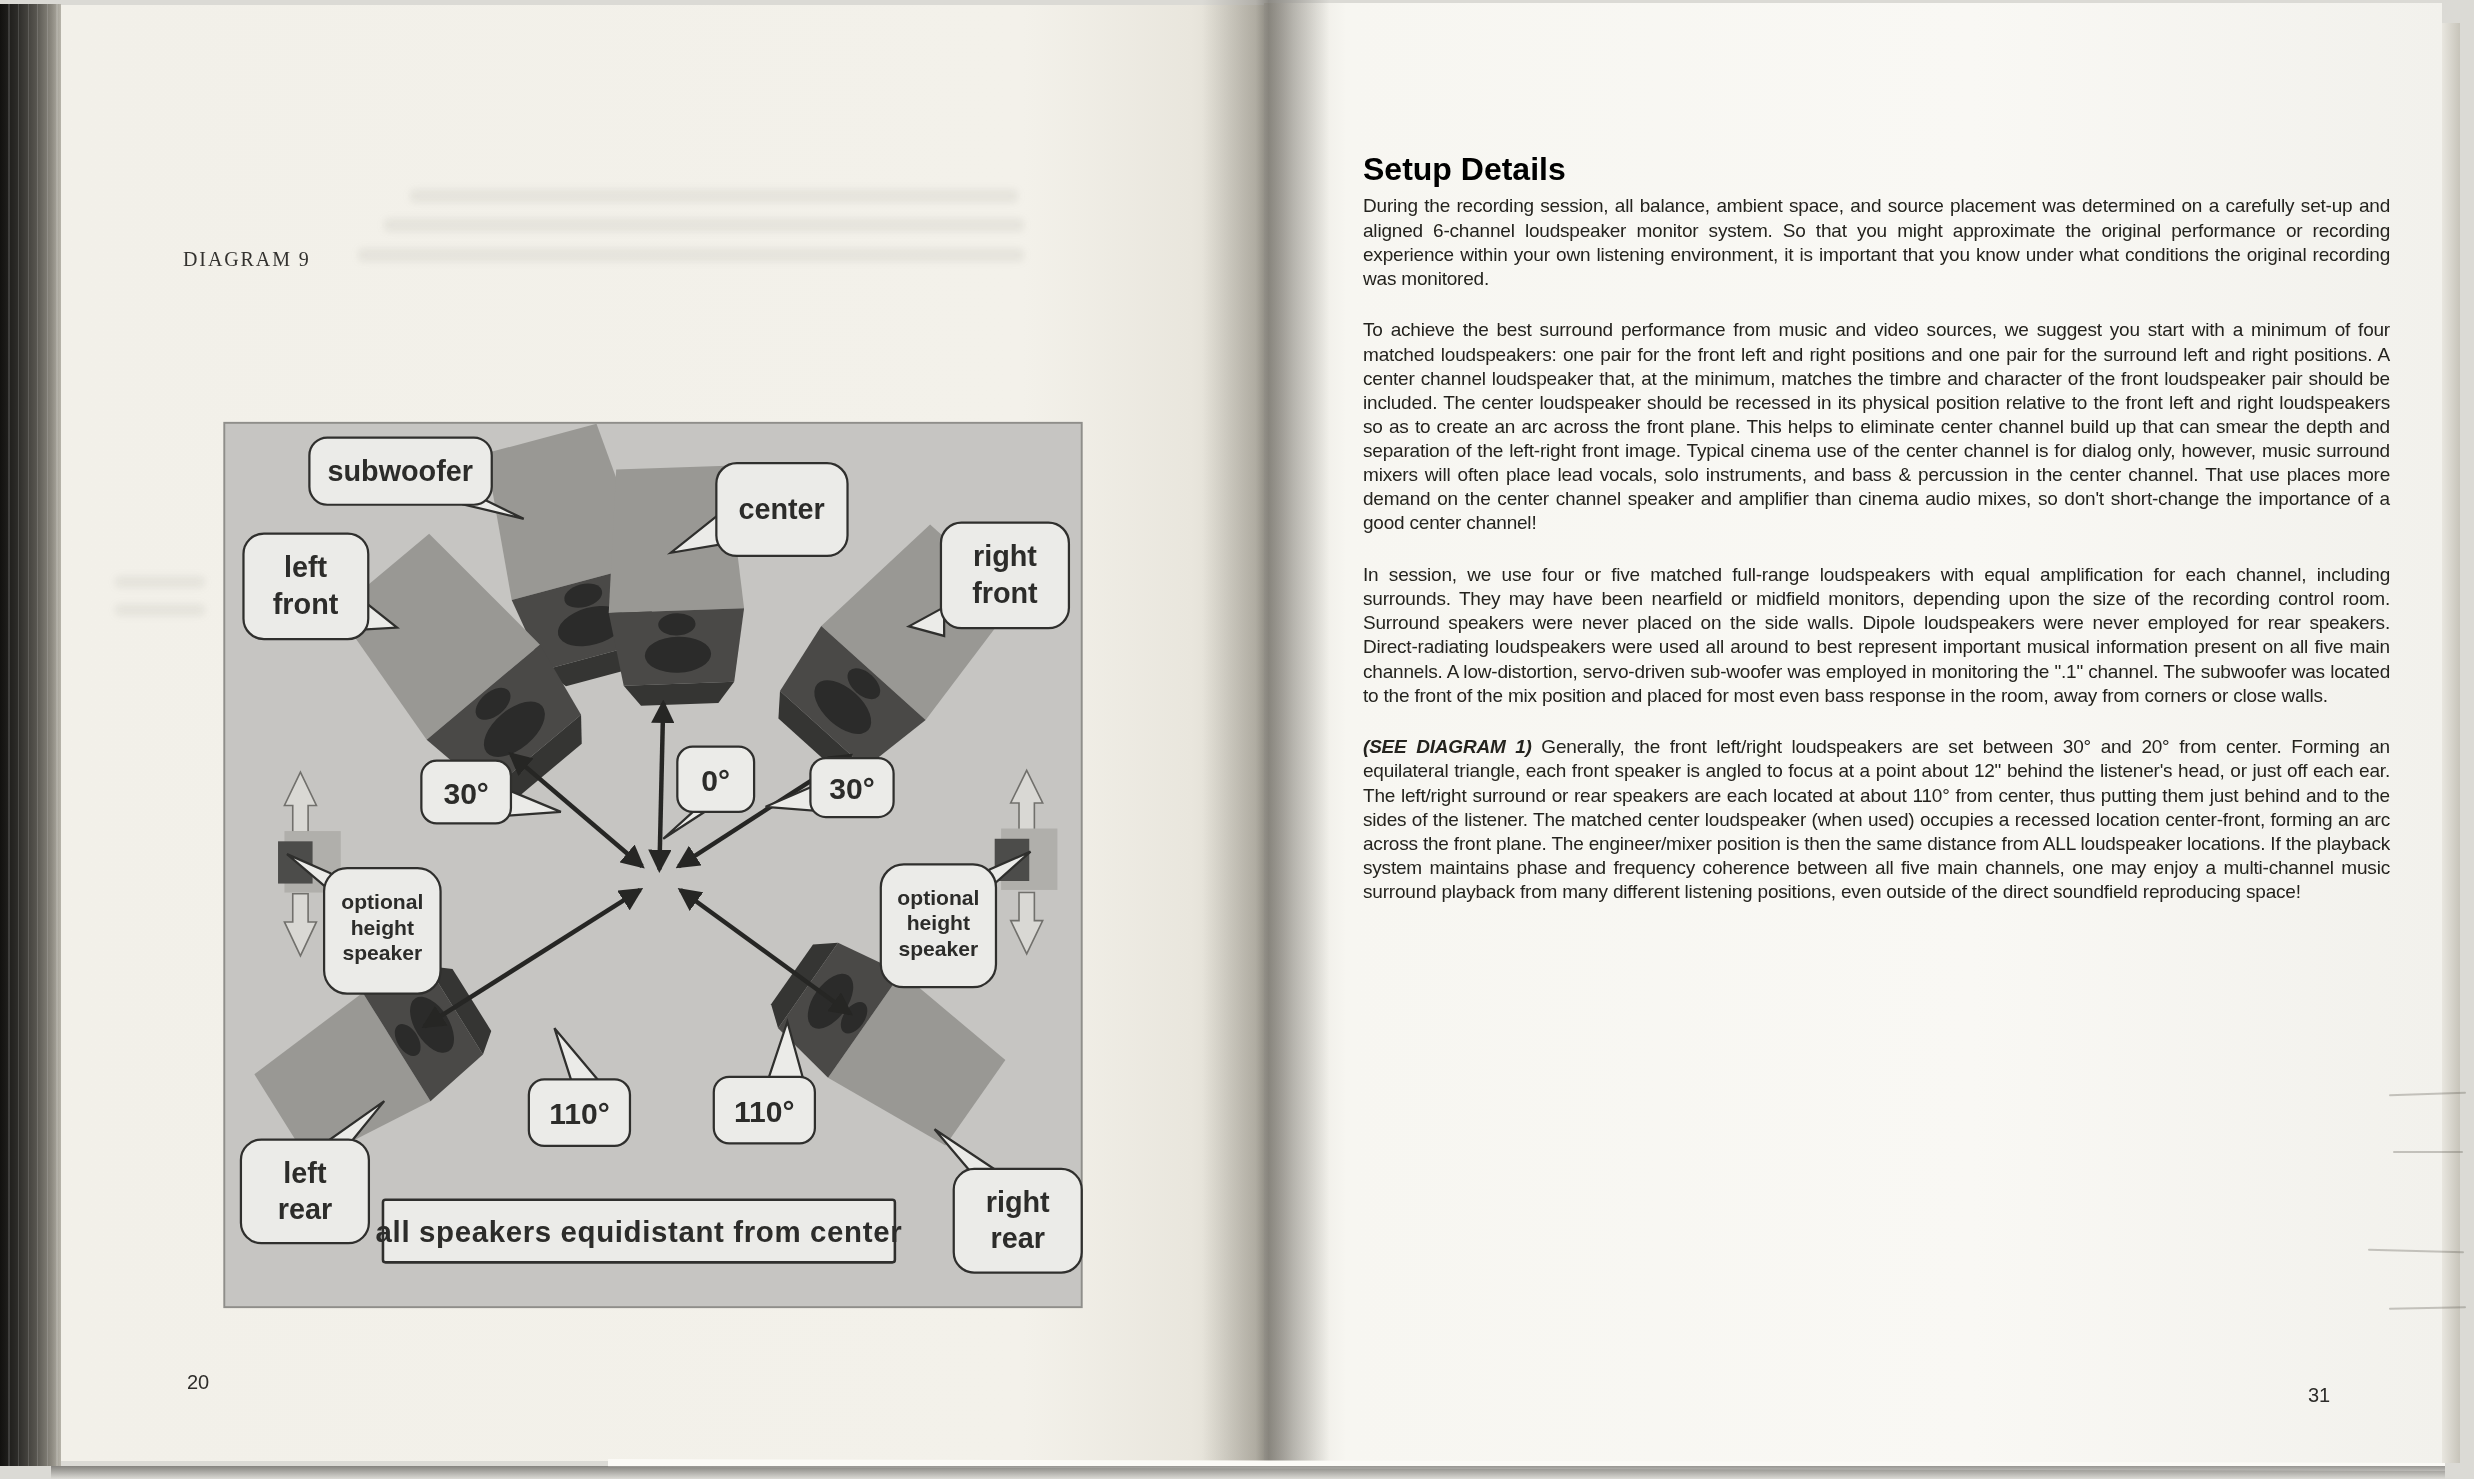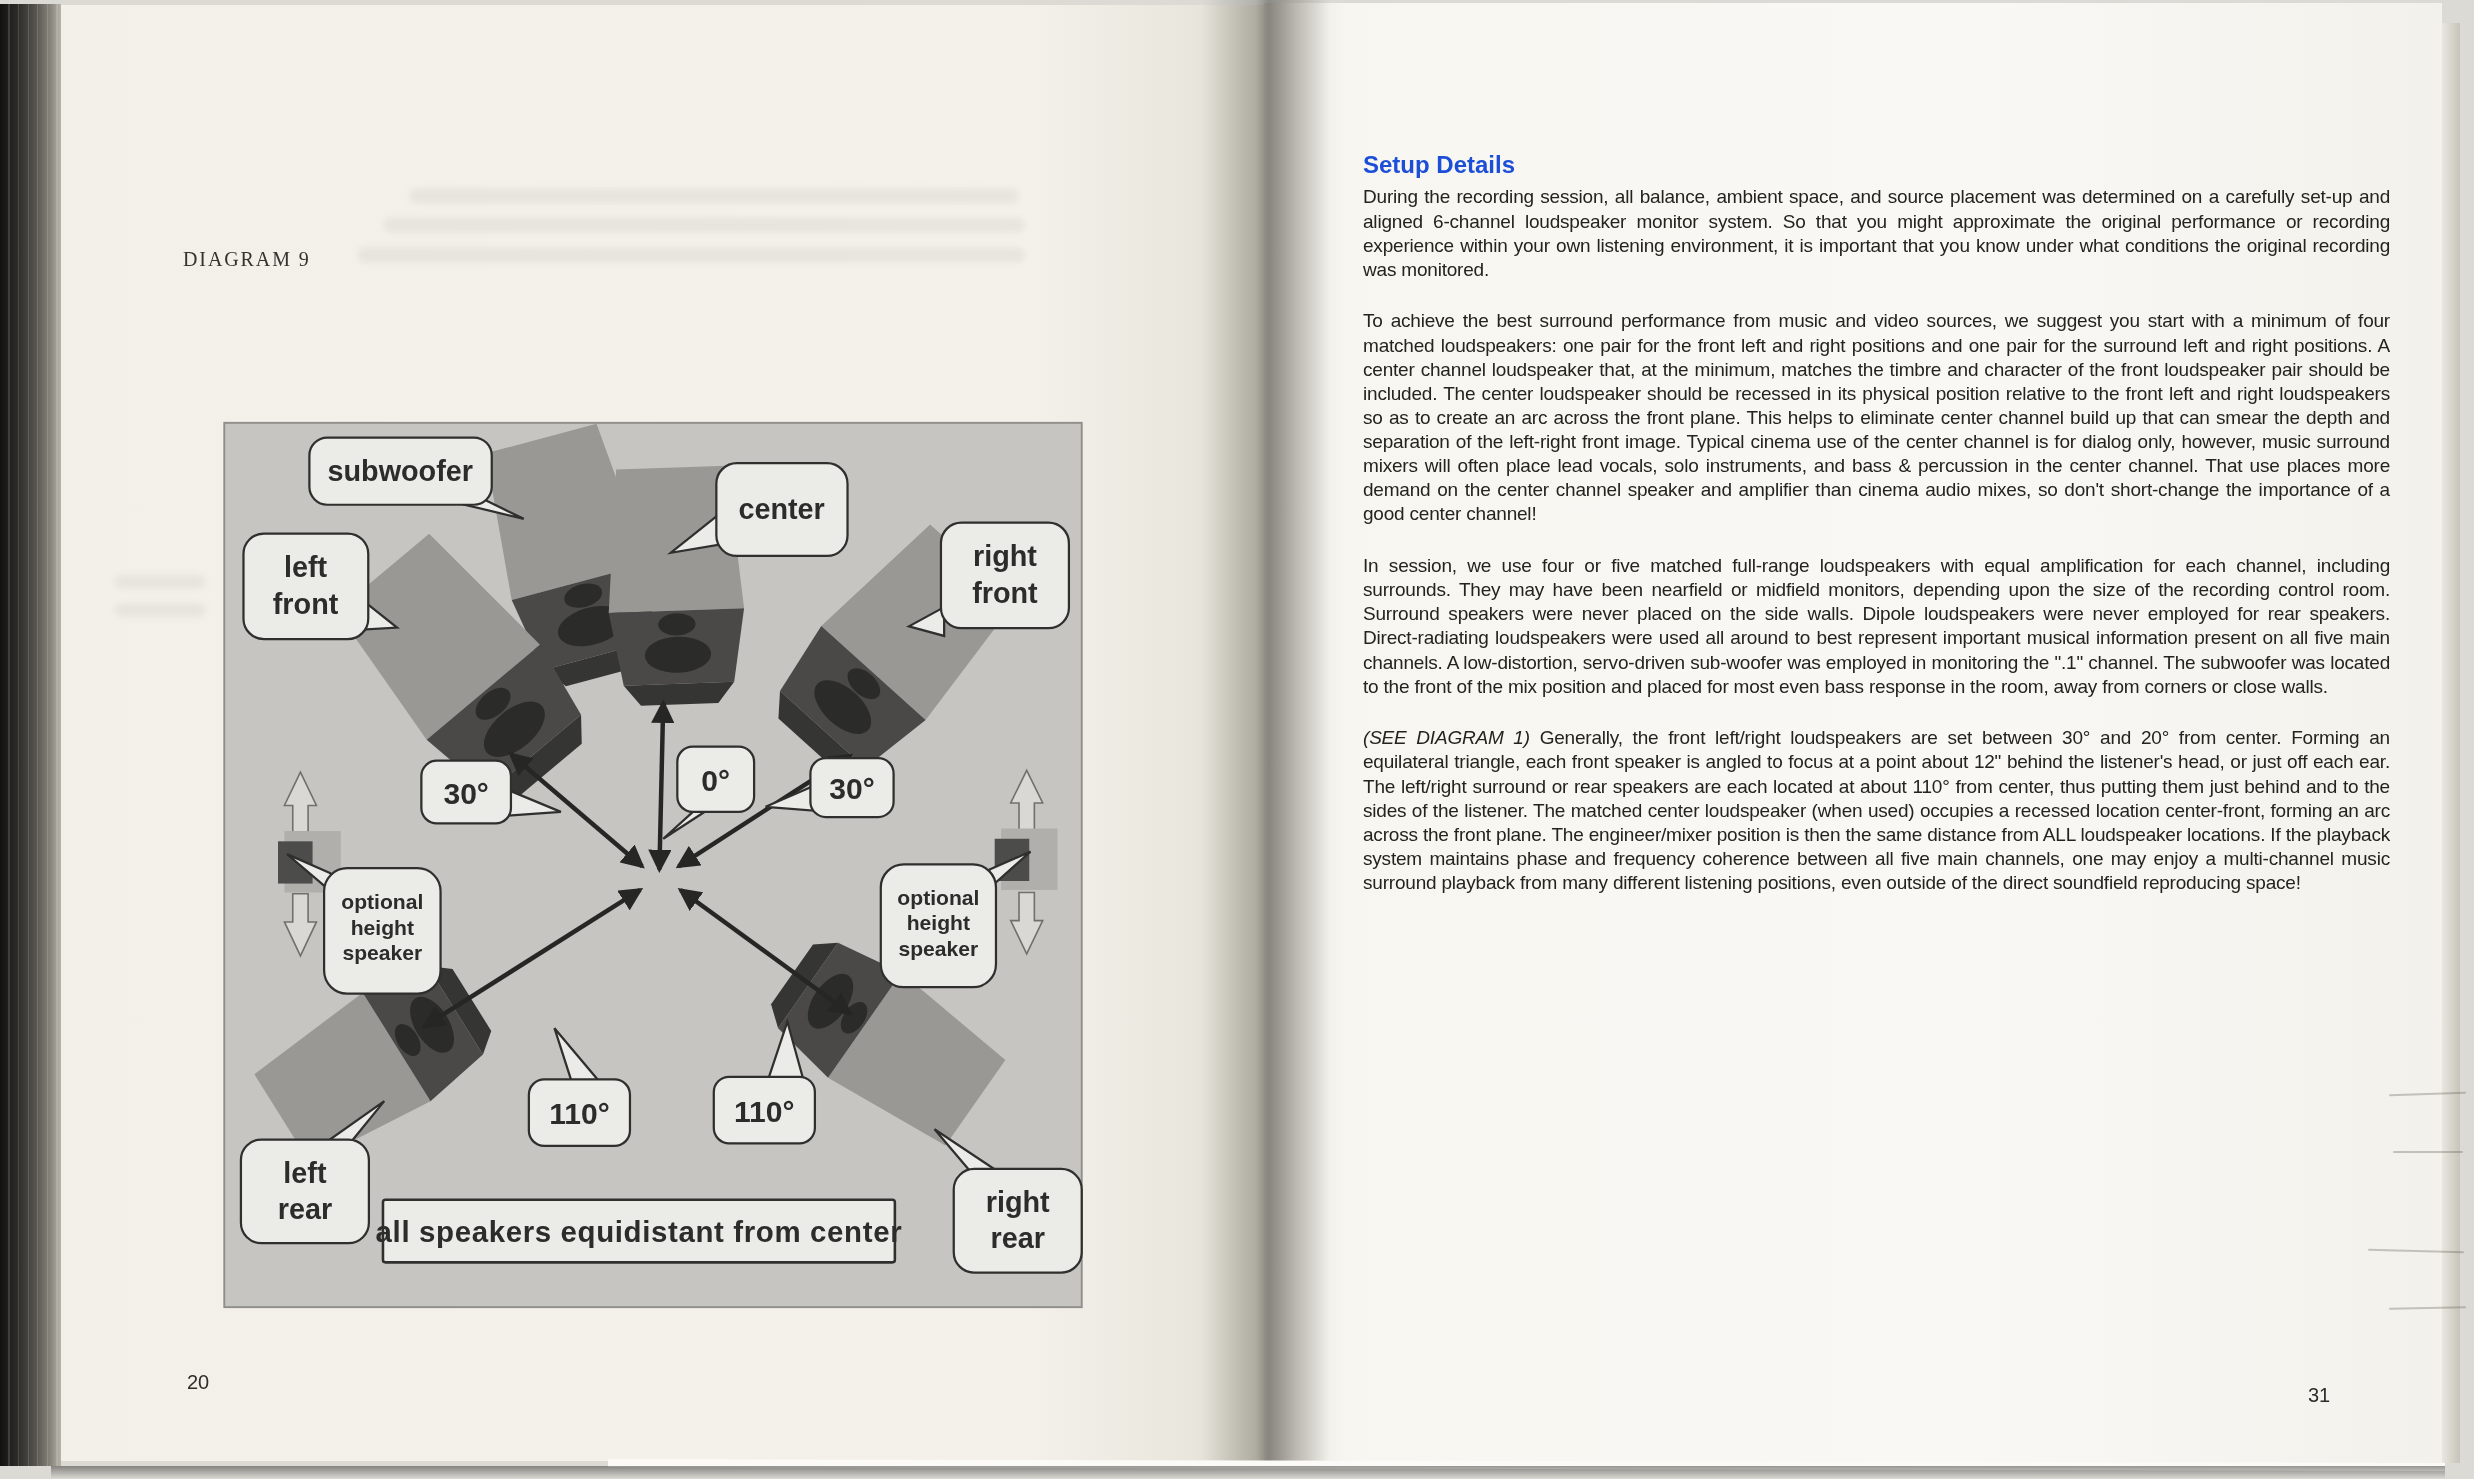--- a/index.html
+++ b/index.html
@@ -60,28 +60,28 @@
   .pgnum{position:absolute;font-size:20px;color:#2e2d2a;}
   .pgnum-left{left:187px;top:1371px;}
   .pgnum-right{left:2308px;top:1384px;}
   
   .ghost{position:absolute;background:rgba(116,113,104,.10);filter:blur(3.8px);border-radius:5.1px;}
   
   .textcol{
     position:absolute;left:1363px;top:151px;width:1027px;color:#24231e;
   }
   .textcol h1{
-    margin:0 0 6.4px 0;font-size:24px;font-weight:bold;color:#1d4ed8;
+    margin:0 0 6.4px 0;font-size:32px;font-weight:bold;color:#000000;
   }
   .textcol p{
     margin:0 0 27.5px 0;font-size:19px;line-height:1.27;text-align:justify;
     letter-spacing:-0.2px;
   }
   .textcol p:last-child{margin-bottom:0;}
-  .p4-lead{font-weight:normal;font-style:italic;}
+  .p4-lead{font-weight:bold;font-style:italic;}
   .mark{position:absolute;height:1.9px;background:rgba(92,89,82,.32);border-radius:1.3px;}
 </style>
 </head>
 <body>
 
 <div class="spread">
   <div class="edge-left"></div>
   <div class="page-left"></div>
   <div class="page-right"></div>
   <div class="gutter"></div>

